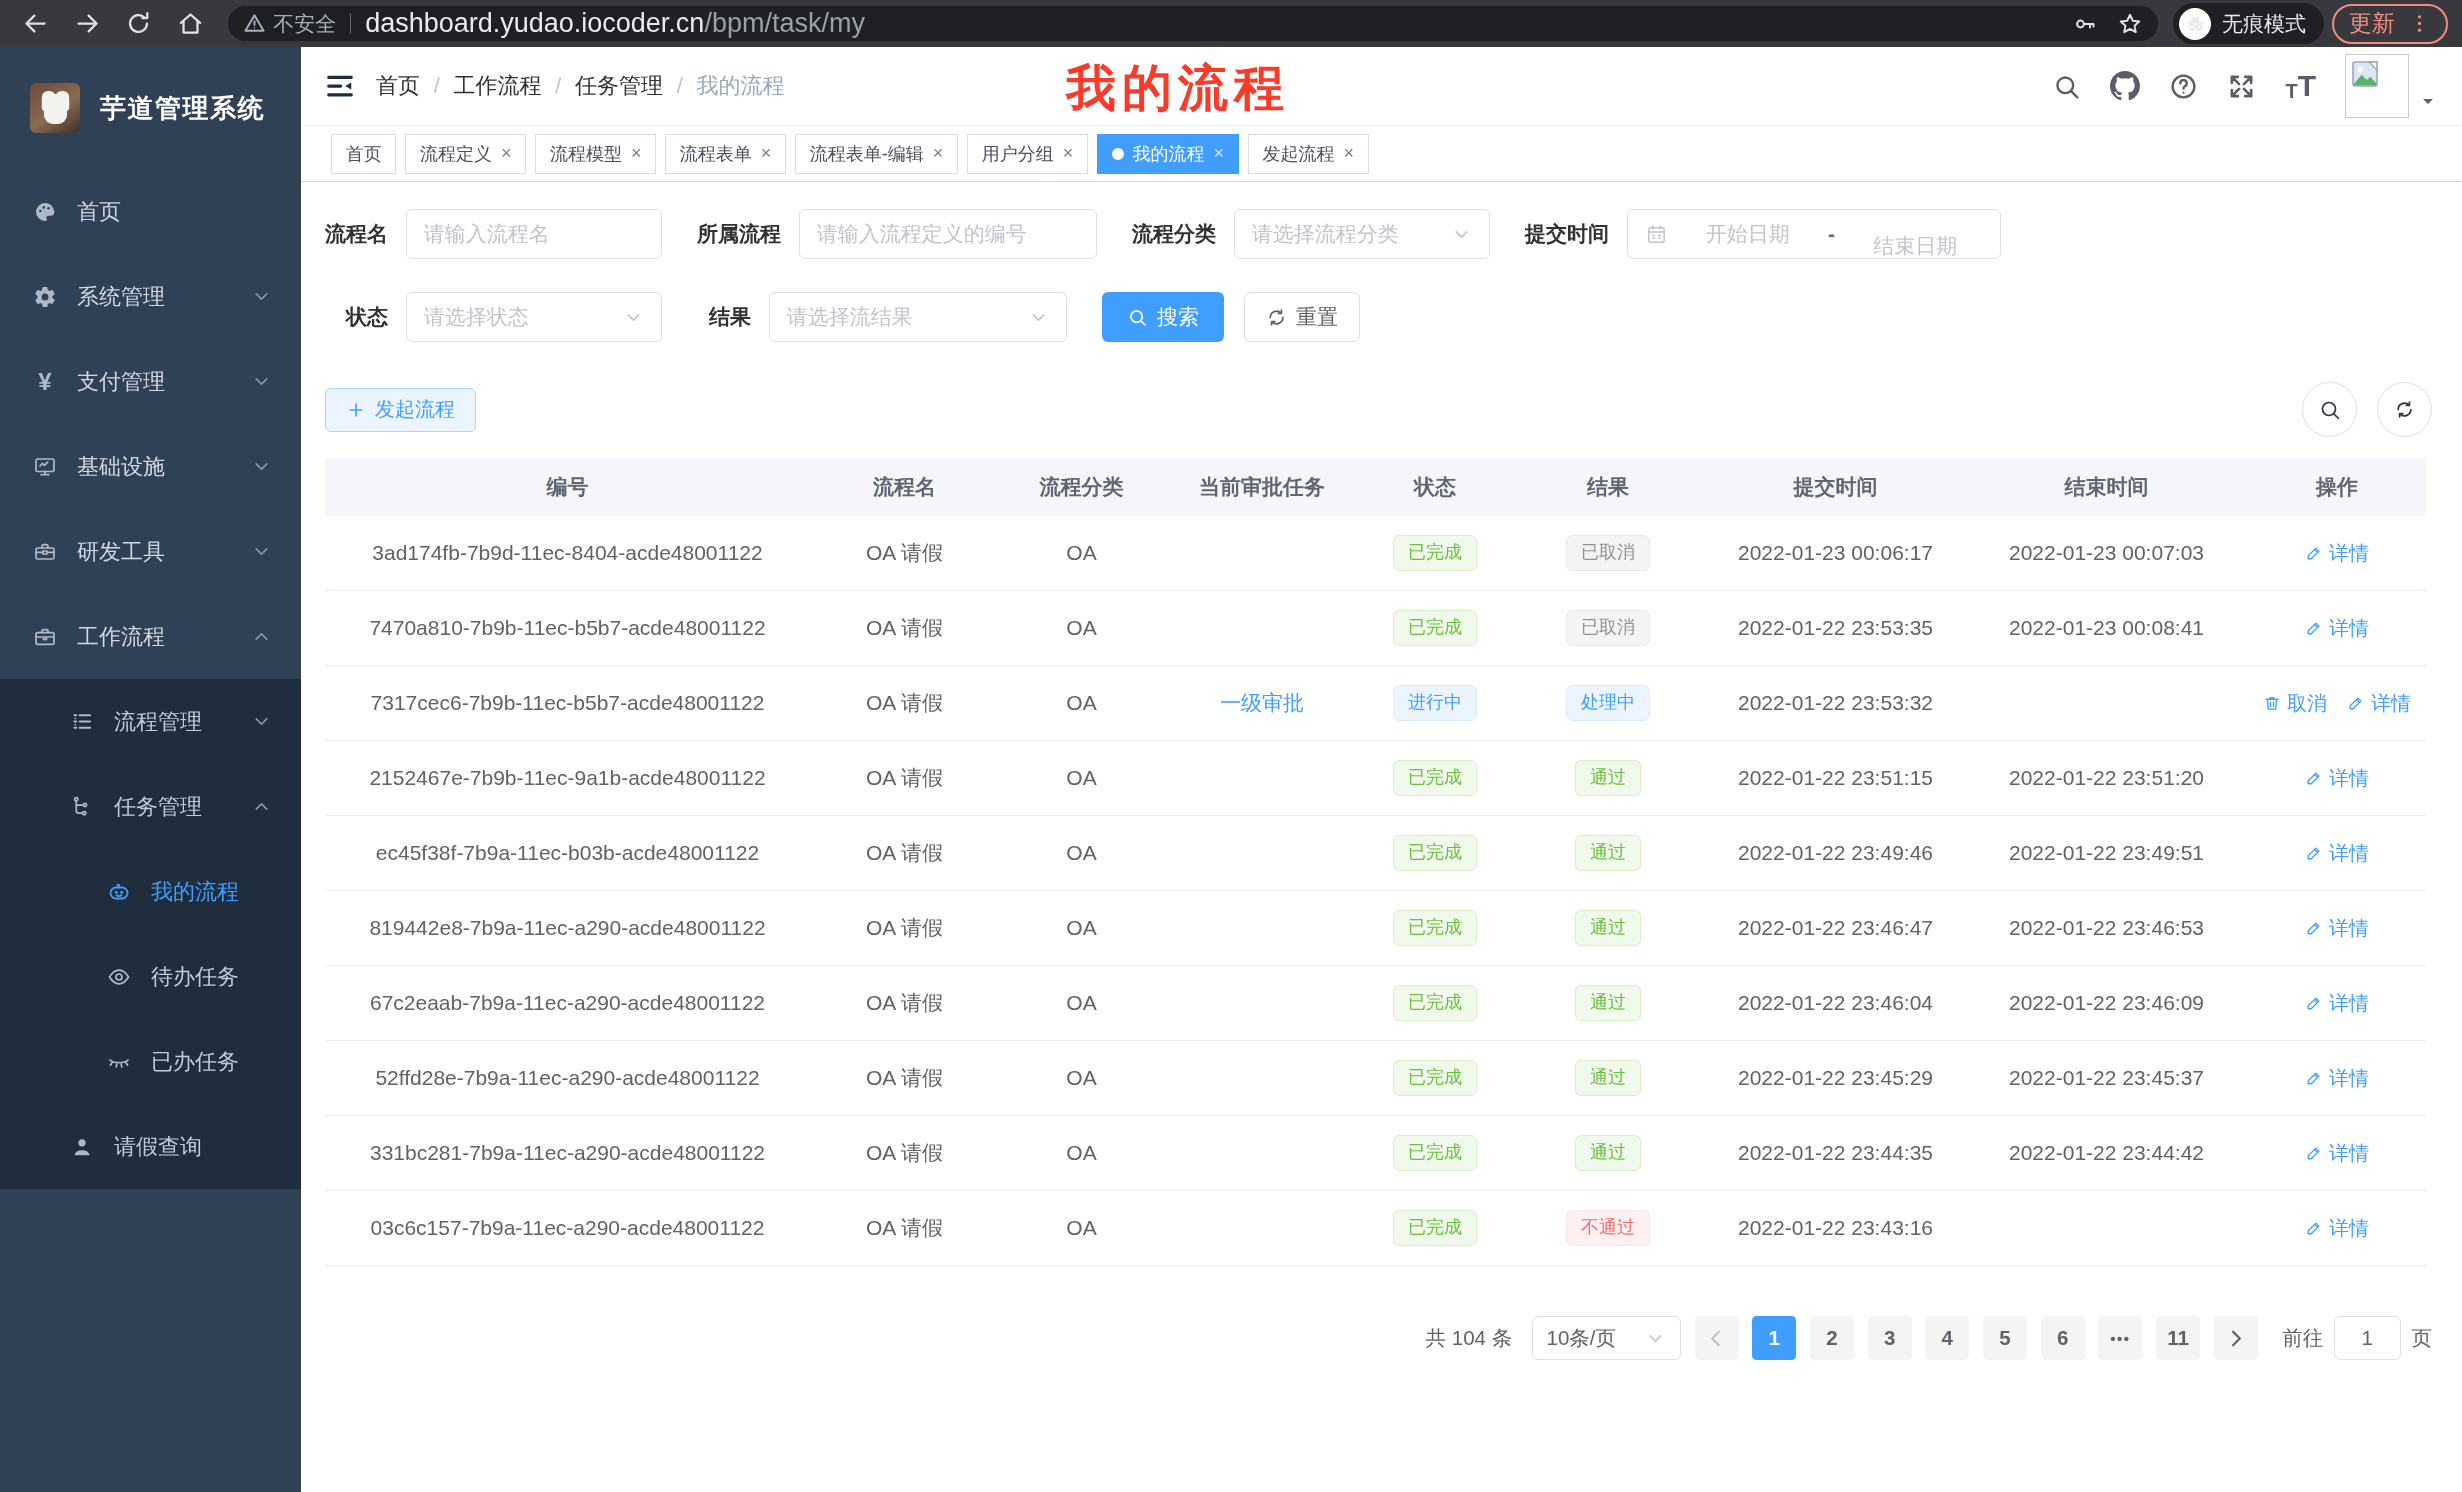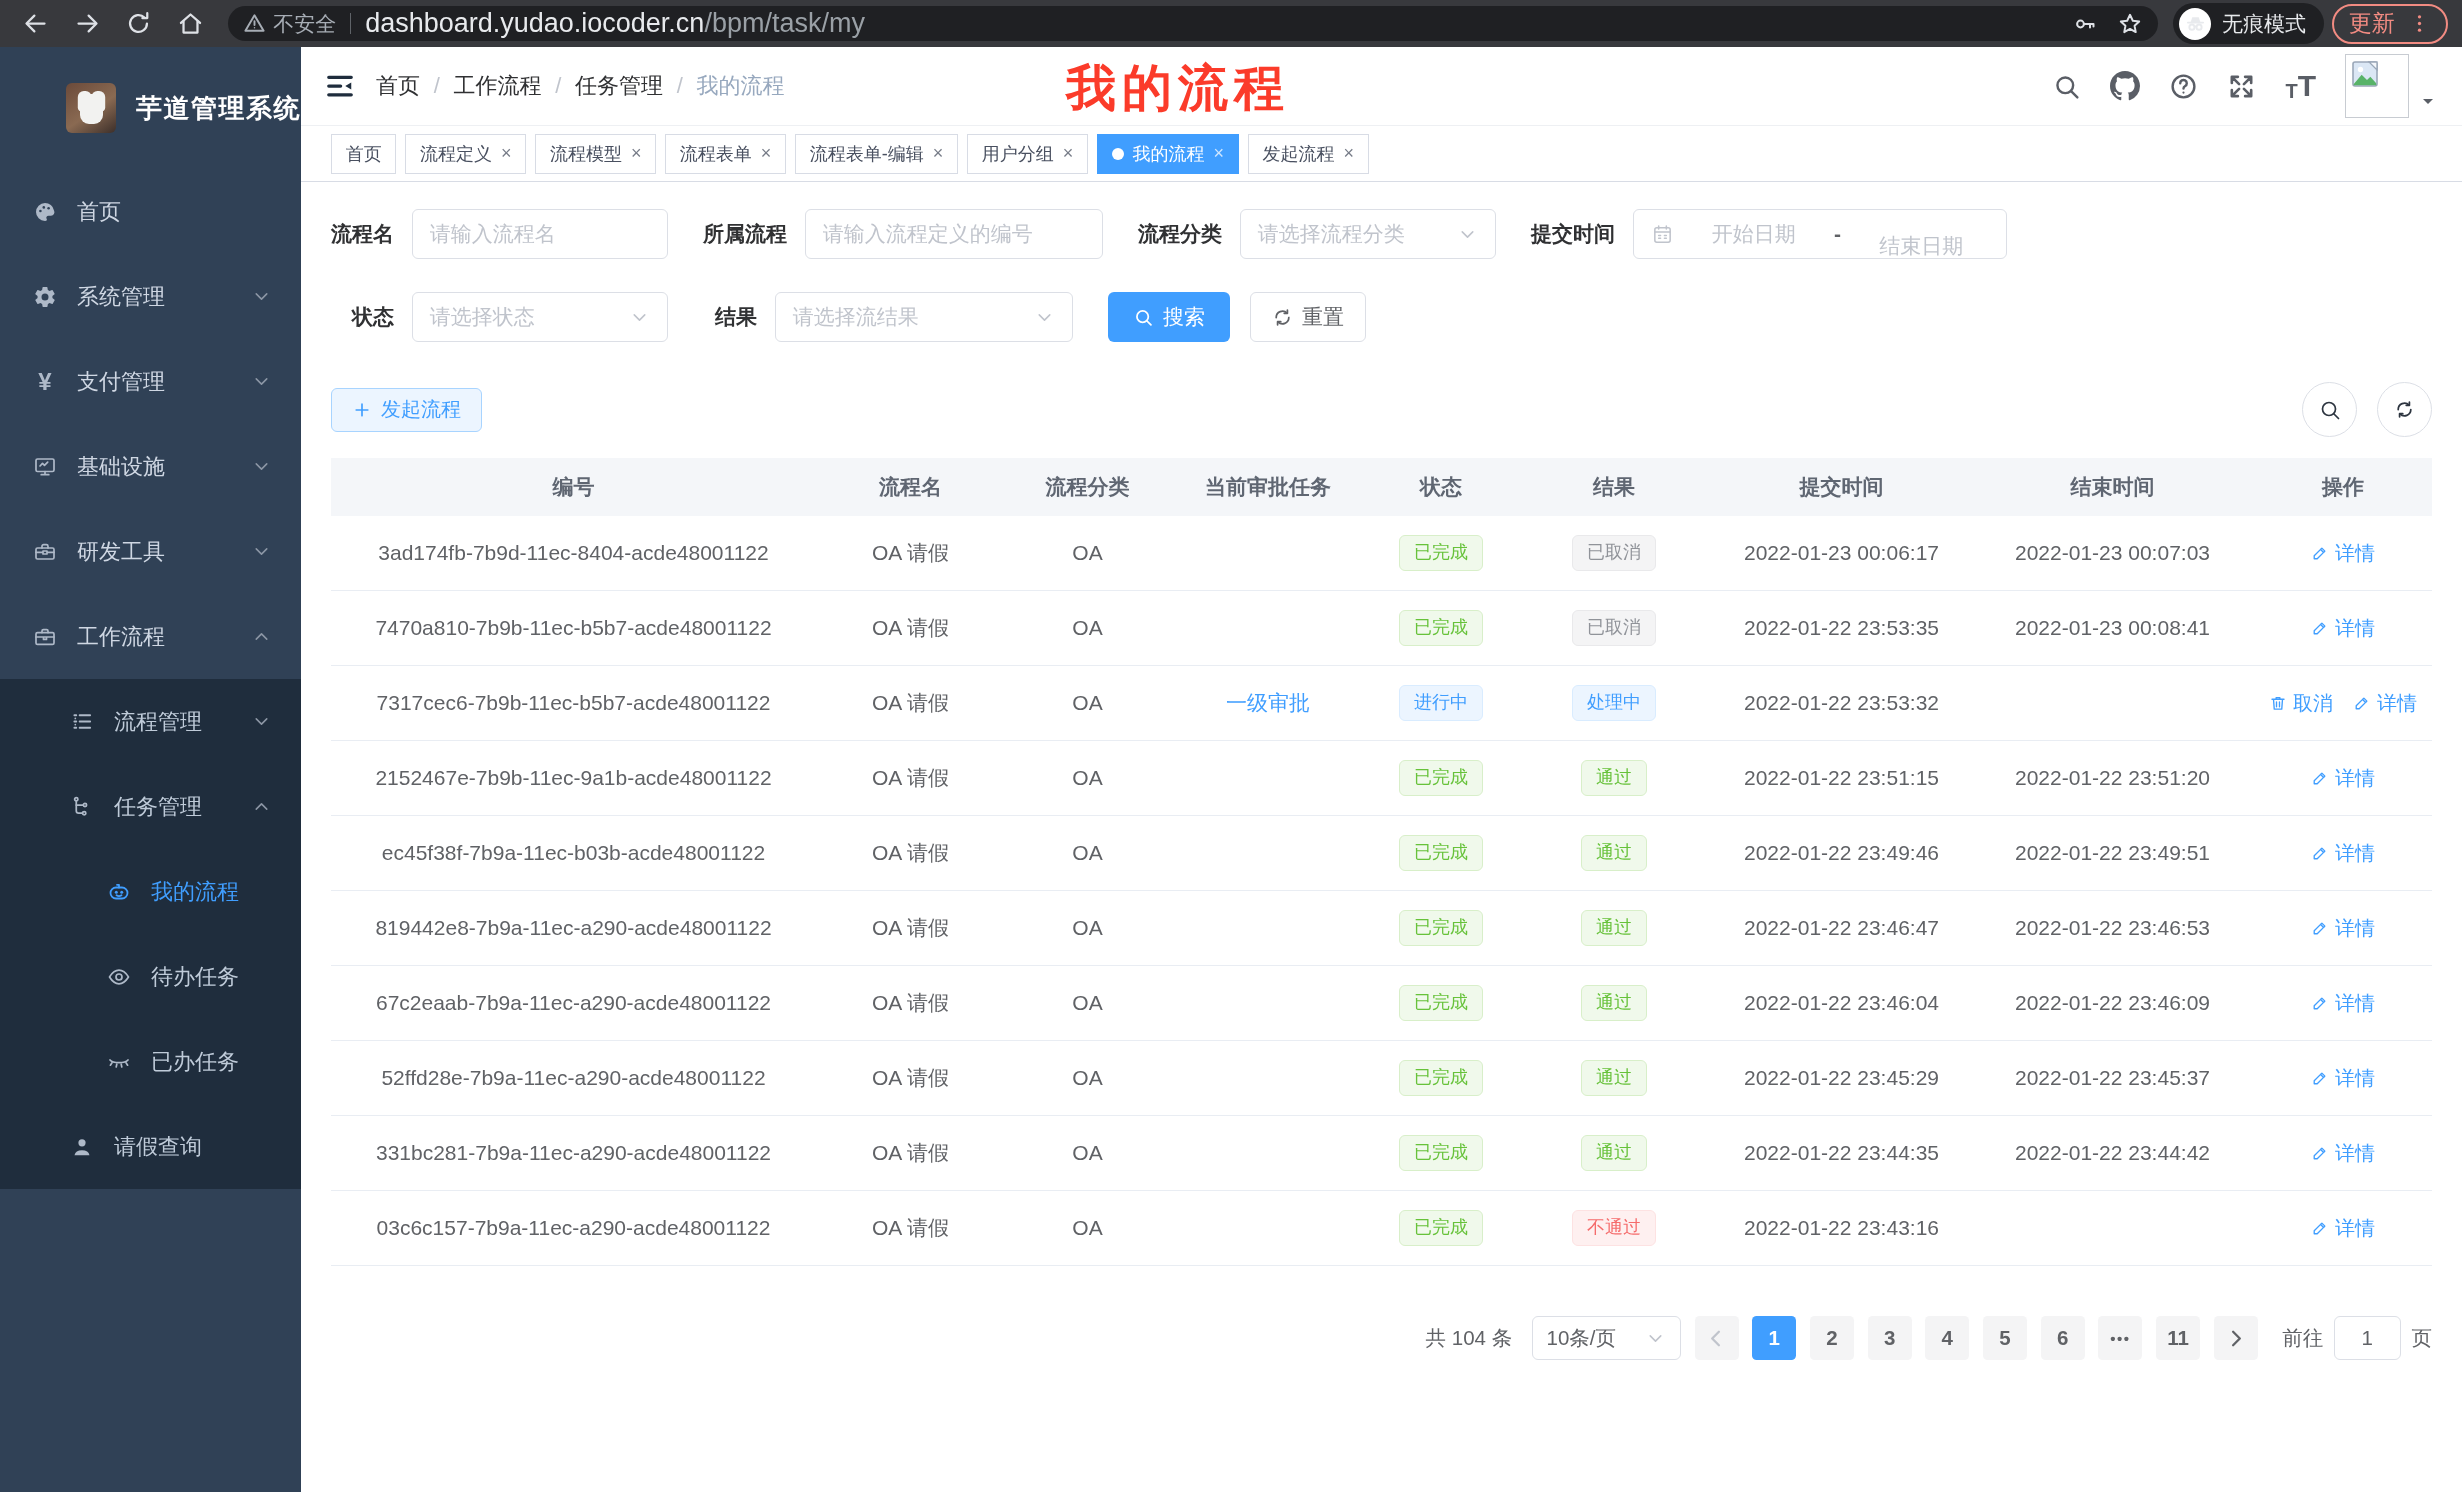--- a/index.html
+++ b/index.html
@@ -19,21 +19,21 @@
   .omnibox .url .domain{ color:#e8eaed; }
   .omnibox .url .path{ color:#9aa0a6; }
   .omni-icons{ display:flex; align-items:center; gap:20px; color:#dee1e6; }
   .incog-chip{ height:41px; background:#1f2023; border-radius:20.5px; display:flex; align-items:center; gap:10.7px; padding:0 18px 0 6px; }
   .incog-circle{ width:32px; height:32px; background:#fff; border-radius:50%; display:flex; align-items:center; justify-content:center; color:#202124; }
   .incog-chip span{ color:#e8eaed; font-size:21px; }
   .update-pill{ height:40px; border:2.3px solid #f28b82; border-radius:21px; color:#f28b82; display:flex; align-items:center; gap:13.7px; padding:0 15px; font-size:23px; }
   
   .app{ display:flex; height:1446px; }
   .sidebar{ width:301px; background:#304156; color:#cfd7e3; flex-shrink:0; display:flex; flex-direction:column; }
-  .logo-row{ height:122px; display:flex; align-items:center; padding-left:30px; gap:20px;justify-content:flex-end; }
+  .logo-row{ height:122px; display:flex; align-items:center; padding-left:30px; gap:20px; }
   .logo-img{ width:50px; height:50px; border-radius:6px; background:linear-gradient(145deg,#6b4a3a 0%,#8a6a52 55%,#3c2f2a 100%); position:relative; overflow:hidden; }
   .logo-img::after{ content:""; position:absolute; left:13.7px; top:10.7px; width:23px; height:30px; background:#f2f2f0; border-radius:10.7px 10.7px 9px 9px; box-shadow:-6.8px -7.6px 0 -4.6px #f2f2f0, 6.8px -7.6px 0 -4.6px #f2f2f0; }
   .logo-title{ color:#fff; font-size:26px; font-weight:700; letter-spacing:1.5px; }
   .menu{ flex:1; }
   .menu-item{ height:85px; display:flex; align-items:center; position:relative; font-size:22px; cursor:pointer; }
   .menu-item .mi-icon{ width:24px; display:flex; justify-content:center; margin-right:20px; color:#aeb9c8; }
   .menu-item.lvl1{ padding-left:33px; }
   .menu-item.lvl2{ padding-left:70px; }
   .menu-item.lvl3{ padding-left:107px; }
   .menu-item.sub{ background:#1f2d3d; color:#bfcbd9; }
@@ -55,21 +55,21 @@
   .avatar-box{ width:64px; height:64px; border:1.5px solid #c8ccd2; background:#fff; display:flex; align-items:flex-start; padding:3px; }
   .caret{ color:#5a5e66; margin-top:37px; }
   
   .tabs-bar{ height:56px; border-bottom:1.5px solid #d8dce5; display:flex; align-items:center; gap:9px; padding:0 30px; background:#fff; }
   .tag-tab{ height:40px; display:flex; align-items:center; gap:9px; padding:0 13.7px; border:1.5px solid #d8dce5; background:#fff; color:#495060; font-size:18px; cursor:pointer; }
   .tag-tab .dot{ width:12px; height:12px; border-radius:50%; background:#fff; display:none; }
   .tag-tab.active{ background:#409eff; border-color:#409eff; color:#fff; }
   .tag-tab.active .dot{ display:block; }
   .tag-tab .close-x{ font-size:18px; color:inherit; opacity:.75; }
   
-  .content{ padding:27px 30px 0 30px; }
+  .content{ padding:27px 30px 0 24px; }
   .filter-row{ display:flex; align-items:center; margin-bottom:33px; }
   .f-label{ font-size:21px; font-weight:700; color:#303133; margin-right:18px; white-space:nowrap; }
   .f-group{ display:flex; align-items:center; }
   .gap{ margin-left:35px; }
   .inp{ height:50px; border:1.5px solid #dcdfe6; border-radius:6px; background:#fff; display:flex; align-items:center; padding:0 16.7px; color:#c0c4cc; font-size:21px; }
   .inp input{ border:none; outline:none; width:100%; font-size:21px; color:#606266; background:transparent; font-family:inherit; }
   .inp input::placeholder{ color:#c0c4cc; }
   .sel{ justify-content:space-between; }
   .sel .ph{ color:#c0c4cc; }
   .sel .chev{ color:#c0c4cc; }

